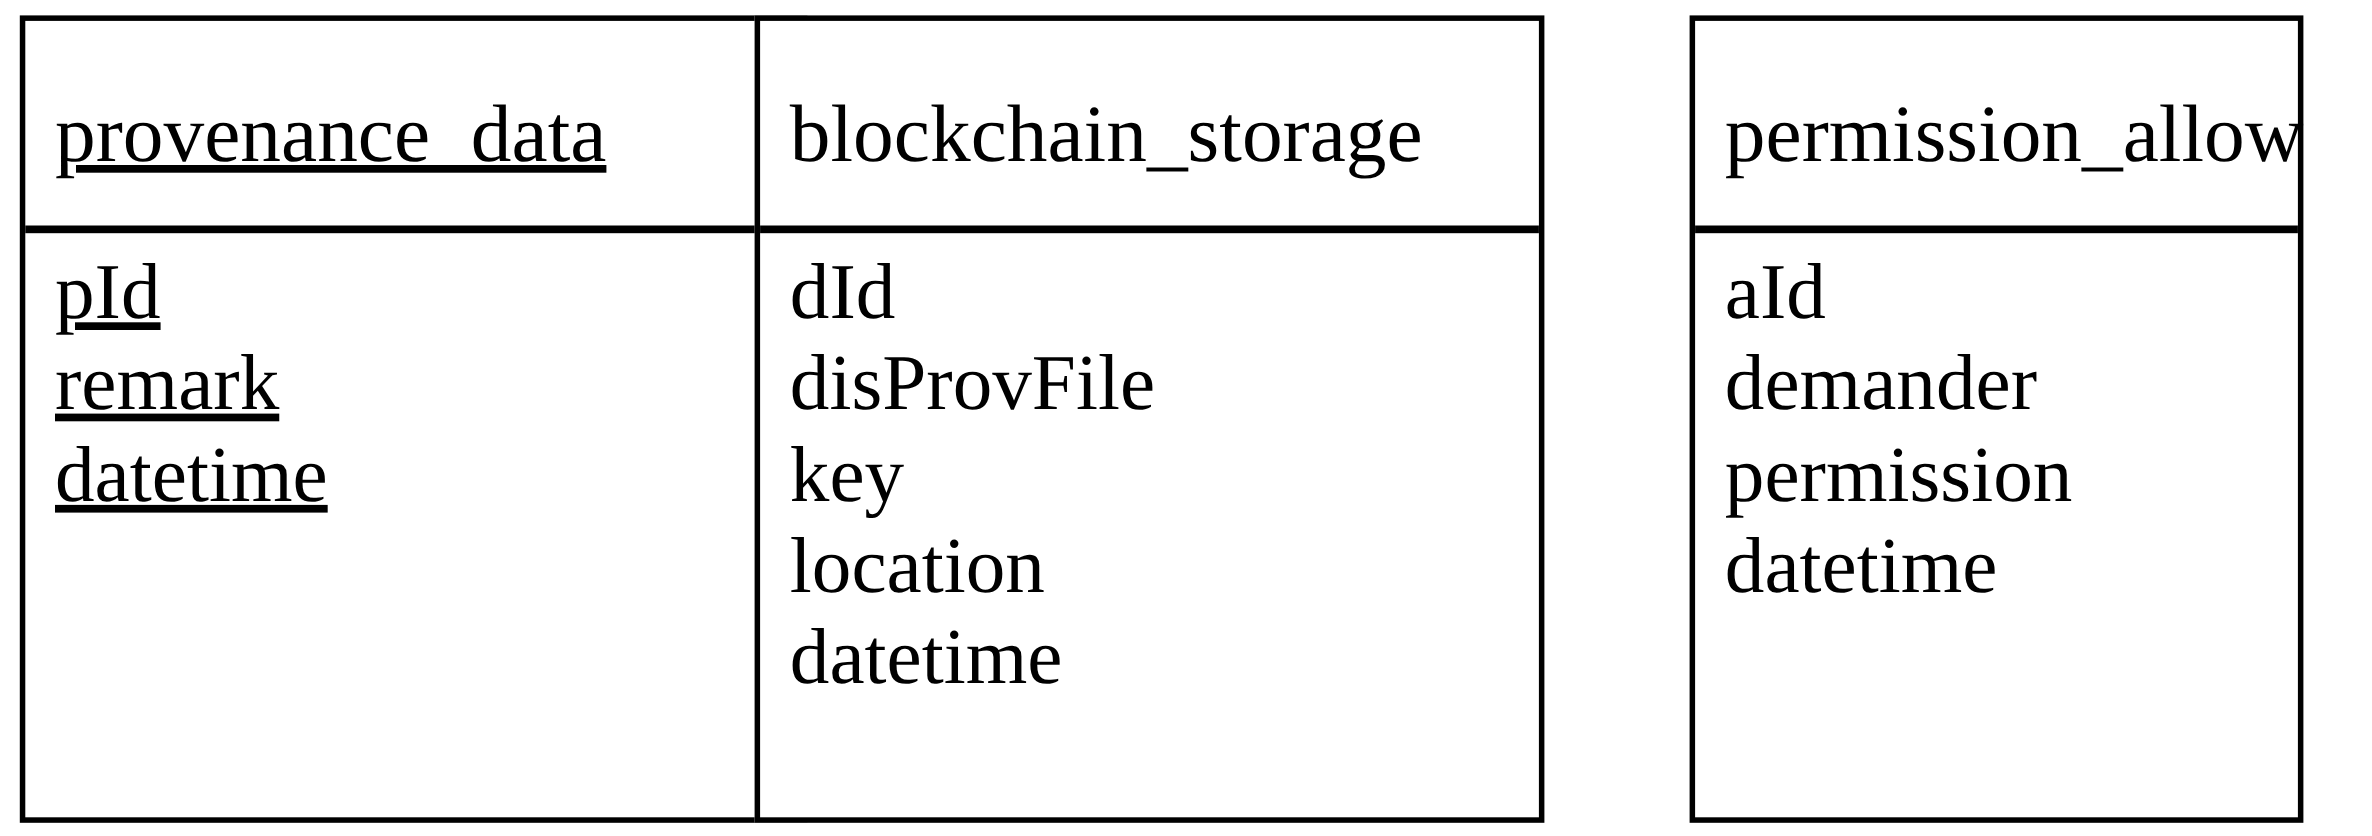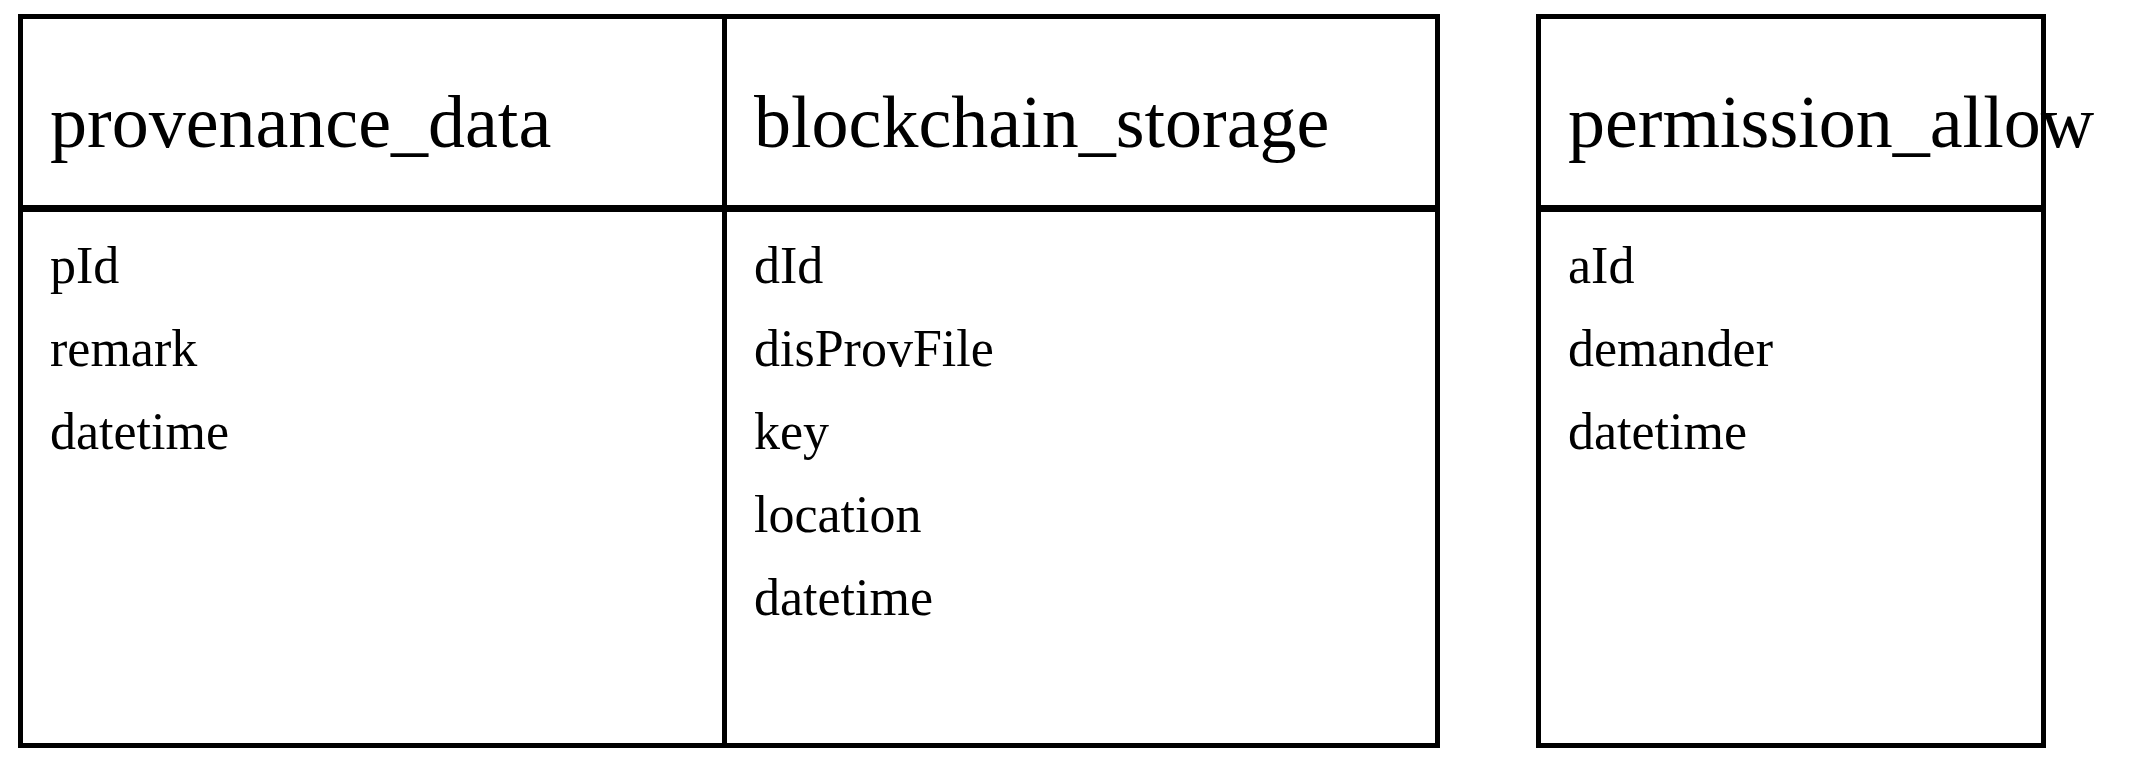--- a/index.html
+++ b/index.html
@@ -18,42 +18,42 @@
   .entity {
     position: absolute;
     top: 14px;
     height: 734px;
     box-sizing: border-box;
     border: 5px solid #000000;
     background: #ffffff;
     display: flex;
     flex-direction: column;
   }
-  .entity-1 { left: 18px;   width: 716px; }
-  .entity-2 { left: 722px;  width: 718px; }
-  .entity-3 { left: 1536px; width: 510px; }
+  .entity-1 { left: 18px;   width: 716px; text-decoration: underline; }
+  .entity-2 { left: 686px;  width: 718px; }
+  .entity-3 { left: 1536px; width: 558px; }
 
   .entity-header {
     box-sizing: border-box;
     height: 193px;
     border-bottom: 7px solid #000000;
     display: flex;
     align-items: center;
     padding-left: 27px;
     padding-top: 20px;
     font-size: 74px;
     line-height: 83px;
     white-space: nowrap;
   }
   .entity-body {
     flex: 1;
     padding: 12px 10px 0 27px;
   }
   .field-row {
-    font-size: 52px;
+    font-size: 72px;
     line-height: 83px;
     white-space: nowrap;
   }
 </style>
 </head>
 <body>
 
 <div class="canvas">
 
   <div class="entity entity-1">
@@ -74,17 +74,18 @@
       <div class="field-row">location</div>
       <div class="field-row">datetime</div>
     </div>
   </div>
 
   <div class="entity entity-3">
     <div class="entity-header">permission_allow</div>
     <div class="entity-body">
       <div class="field-row">aId</div>
       <div class="field-row">demander</div>
+      <div class="field-row">permission</div>
       <div class="field-row">datetime</div>
     </div>
   </div>
 
 </div>
 
 </body></html>

